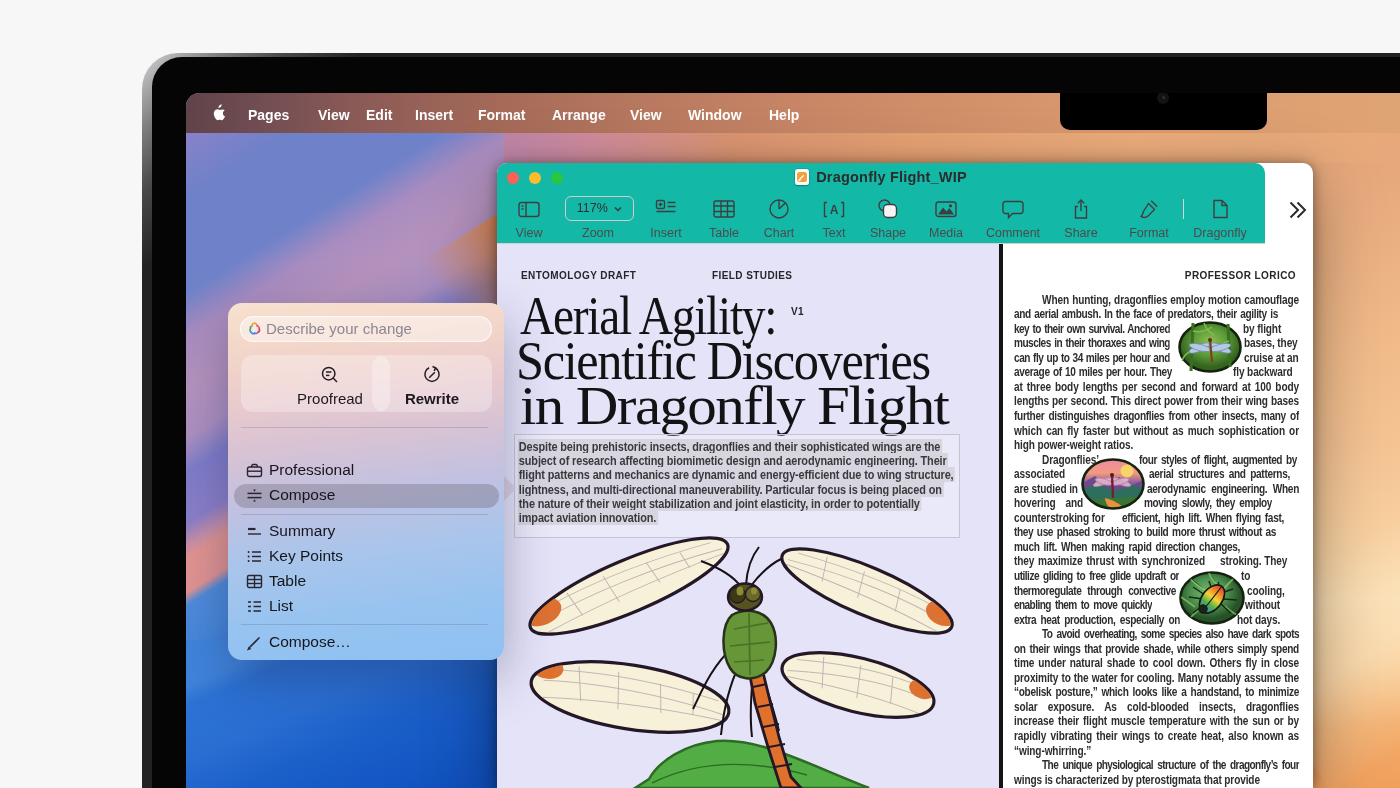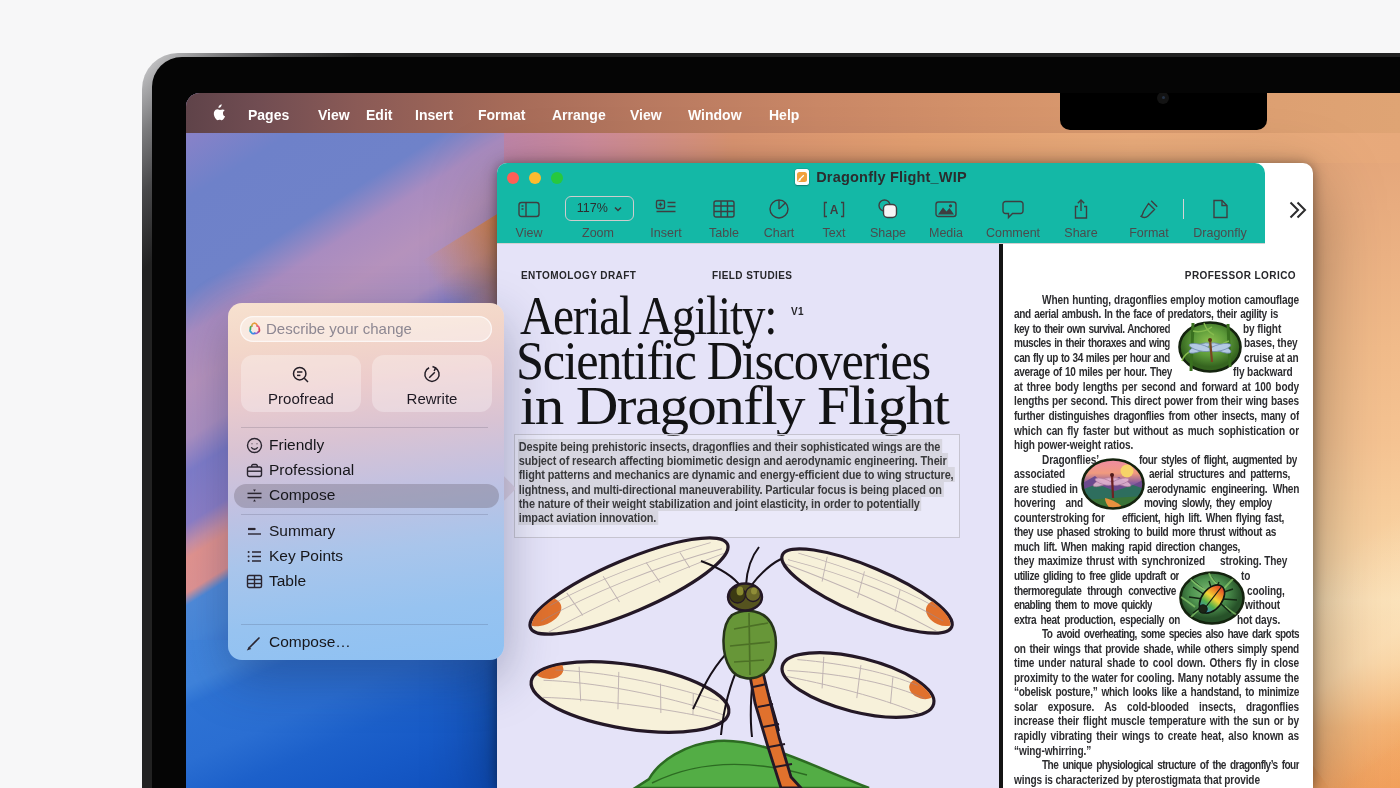--- a/index.html
+++ b/index.html
@@ -456,41 +456,32 @@
           <path stroke="#e85d7e" d="M16.2 6.2 a4.2 4.2 0 0 1 3.4 4.9"></path>
           <path stroke="#d8414b" d="M19.6 11.1 a4.2 4.2 0 0 1 -1.8 5.2"></path>
           <path stroke="#9b59c9" d="M17.8 16.3 a4.2 4.2 0 0 1 -5.3 1.6"></path>
           <path stroke="#3f83e8" d="M12.5 17.9 a4.2 4.2 0 0 1 -5.6 -1.2"></path>
           <path stroke="#2fa8cc" d="M6.9 16.7 a4.2 4.2 0 0 1 -1.4 -5.4"></path>
           <path stroke="#45a85c" d="M5.5 11.3 a4.2 4.2 0 0 1 2.3 -4.9"></path>
           <path stroke="#e0a23c" d="M7.8 6.4 a4.2 4.2 0 0 1 4.2 -4.4"></path>
         </svg>
         <span>Describe your change</span>
       </div>
-    <div class="pbtn" style="left:13px;"><svg width="20" height="20" viewBox="0 0 20 20" fill="none" stroke="#231d26" stroke-width="1.5">
+    <div class="pbtn" style="left:13px;padding-left:29px;"><svg width="20" height="20" viewBox="0 0 20 20" fill="none" stroke="#231d26" stroke-width="1.5">
           <circle cx="8.7" cy="8.7" r="6.2"></circle>
           <line x1="13.3" y1="13.3" x2="17" y2="17"></line>
           <line x1="6" y1="7" x2="11.4" y2="7"></line>
           <line x1="6" y1="10.4" x2="9.4" y2="10.4"></line>
         </svg><div class="pbl">Proofread</div></div>
-    <div class="pbtn" style="left:144px;"><svg width="20" height="20" viewBox="0 0 20 20" fill="none" stroke="#231d26" stroke-width="1.5">
+    <div class="pbtn" style="left:144px;font-weight:bold;"><svg width="20" height="20" viewBox="0 0 20 20" fill="none" stroke="#231d26" stroke-width="1.5">
           <path d="M12.9 2.8 a7.1 7.1 0 1 1 -5.8 0"></path>
           <path d="M10.5 1.5 L13.6 2.9 L12.2 6"></path>
           <line x1="7.2" y1="12.8" x2="12.8" y2="7.2"></line>
         </svg><div class="pbl">Rewrite</div></div>
     <div class="psep" style="top:123.5px;"></div>
-    <div class="row" style="top:130px;">
-        <svg class="ic" viewBox="0 0 17 17" fill="none" stroke="#2a2530" stroke-width="1.4">
-          <circle cx="8.5" cy="8.5" r="7"></circle>
-          <circle cx="6" cy="6.7" r="0.55" fill="#2a2530" stroke="none"></circle>
-          <circle cx="11" cy="6.7" r="0.55" fill="#2a2530" stroke="none"></circle>
-          <path d="M5.3 10.3 a3.6 3.6 0 0 0 6.4 0"></path>
-        </svg>
-        <div class="rlab">Friendly</div>
-      </div>
     <div class="row" style="top:155px;text-align:right;">
         <svg class="ic" viewBox="0 0 17 17" fill="none" stroke="#2a2530" stroke-width="1.4">
           <rect x="1.5" y="5" width="14" height="9.5" rx="2"></rect>
           <path d="M5.7 5 V3.8 a1.3 1.3 0 0 1 1.3 -1.3 h3 a1.3 1.3 0 0 1 1.3 1.3 V5"></path>
           <path d="M1.5 9.2 h14"></path>
         </svg>
         <div class="rlab">Professional</div>
       </div>
     <div id="hlrow"></div>
     <div class="row" style="top:180px;">
@@ -523,20 +514,31 @@
       </div>
     <div class="row" style="top:265.5px;">
         <svg class="ic" viewBox="0 0 17 17" fill="none" stroke="#2a2530" stroke-width="1.4">
           <rect x="1.5" y="2.5" width="14" height="12" rx="1.5"></rect>
           <line x1="1.5" y1="6.5" x2="15.5" y2="6.5"></line>
           <line x1="1.5" y1="10.5" x2="15.5" y2="10.5"></line>
           <line x1="8.5" y1="2.5" x2="8.5" y2="14.5"></line>
         </svg>
         <div class="rlab">Table</div>
       </div>
+    <div class="row" style="top:290.5px;">
+        <svg class="ic" viewBox="0 0 17 17" fill="none" stroke="#2a2530" stroke-width="1.5">
+          <line x1="2" y1="4" x2="5" y2="4"></line>
+          <line x1="2" y1="8.5" x2="5" y2="8.5"></line>
+          <line x1="2" y1="13" x2="5" y2="13"></line>
+          <line x1="7.5" y1="4" x2="15" y2="4"></line>
+          <line x1="7.5" y1="8.5" x2="15" y2="8.5"></line>
+          <line x1="7.5" y1="13" x2="15" y2="13"></line>
+        </svg>
+        <div class="rlab">List</div>
+      </div>
     <div class="psep" style="top:321px;"></div>
     <div class="row" style="top:327px;">
         <svg class="ic" viewBox="0 0 17 17" fill="none" stroke="#2a2530" stroke-width="1.6">
           <line x1="3" y1="14" x2="13.5" y2="3.5"></line>
           <path d="M3 14 l-0.6 1.2 1.4 -0.5 Z" fill="#2a2530"></path>
         </svg>
         <div class="rlab">Compose…</div>
       </div>
   </div>
 </div>

